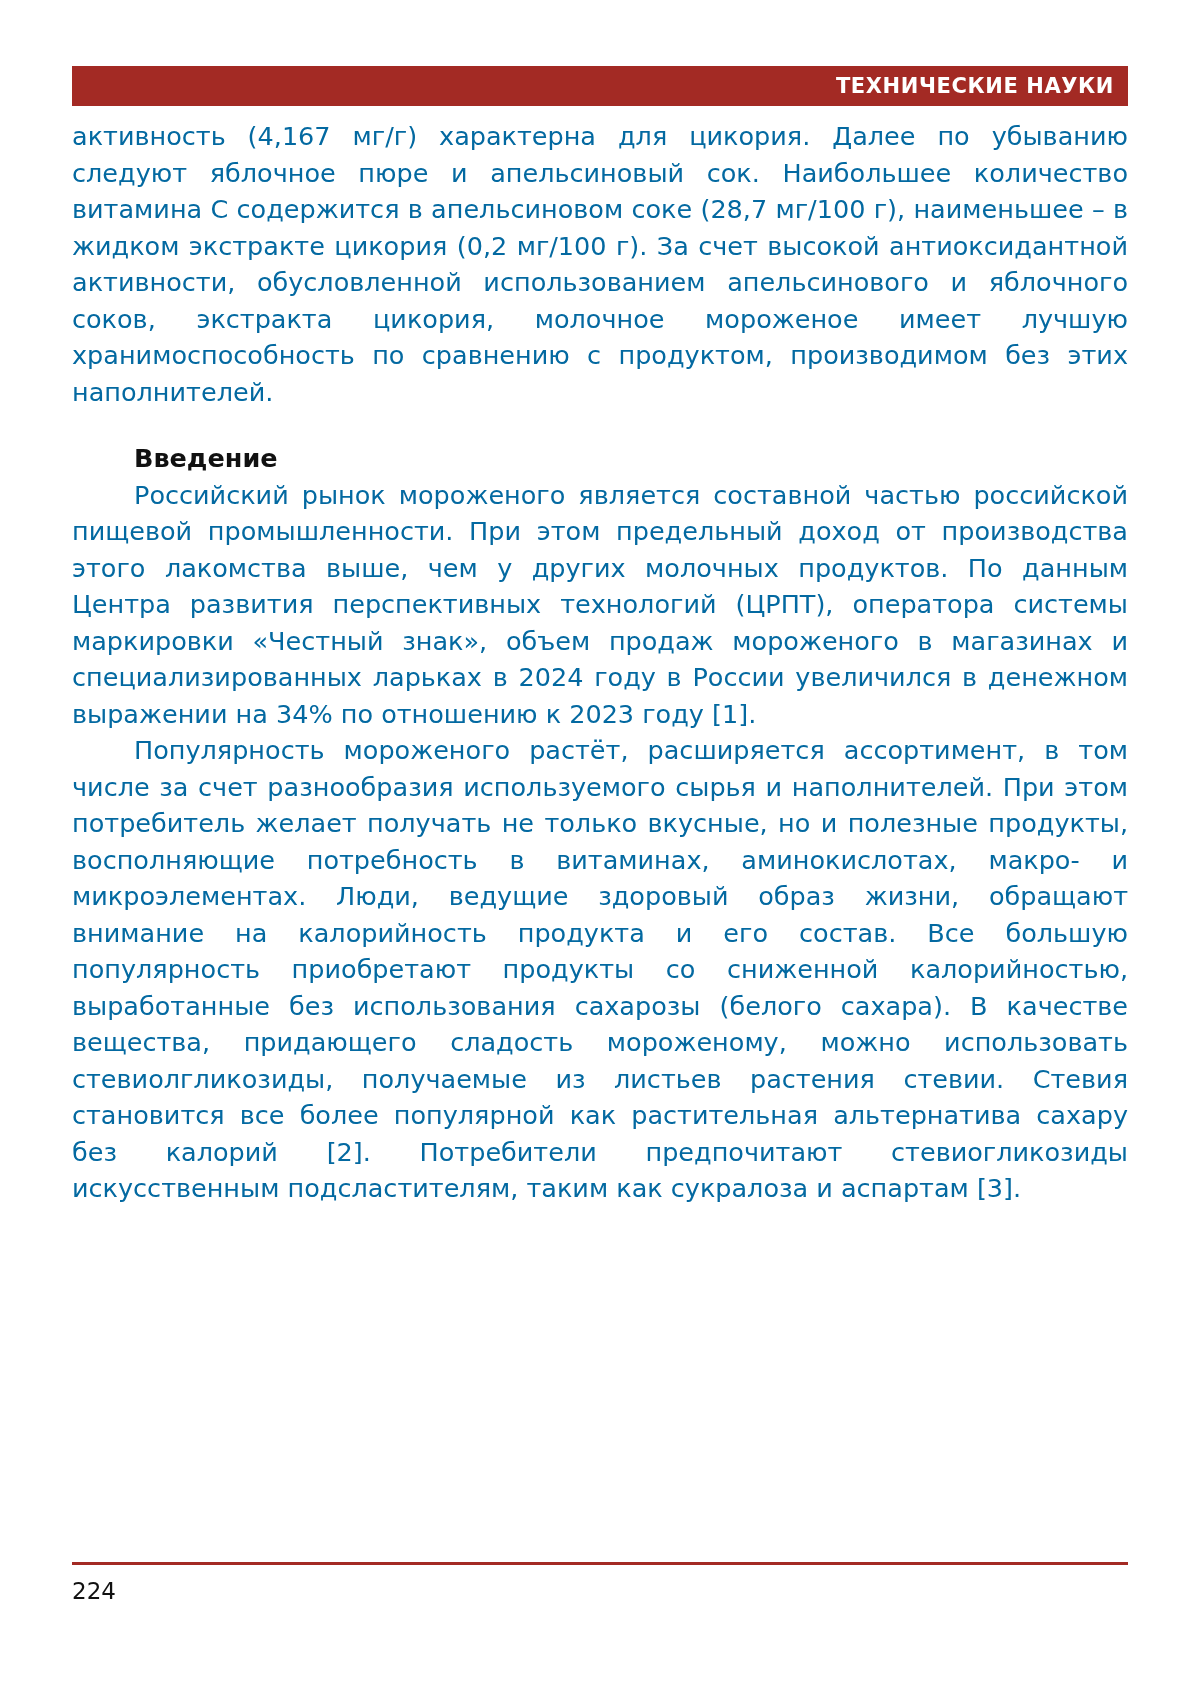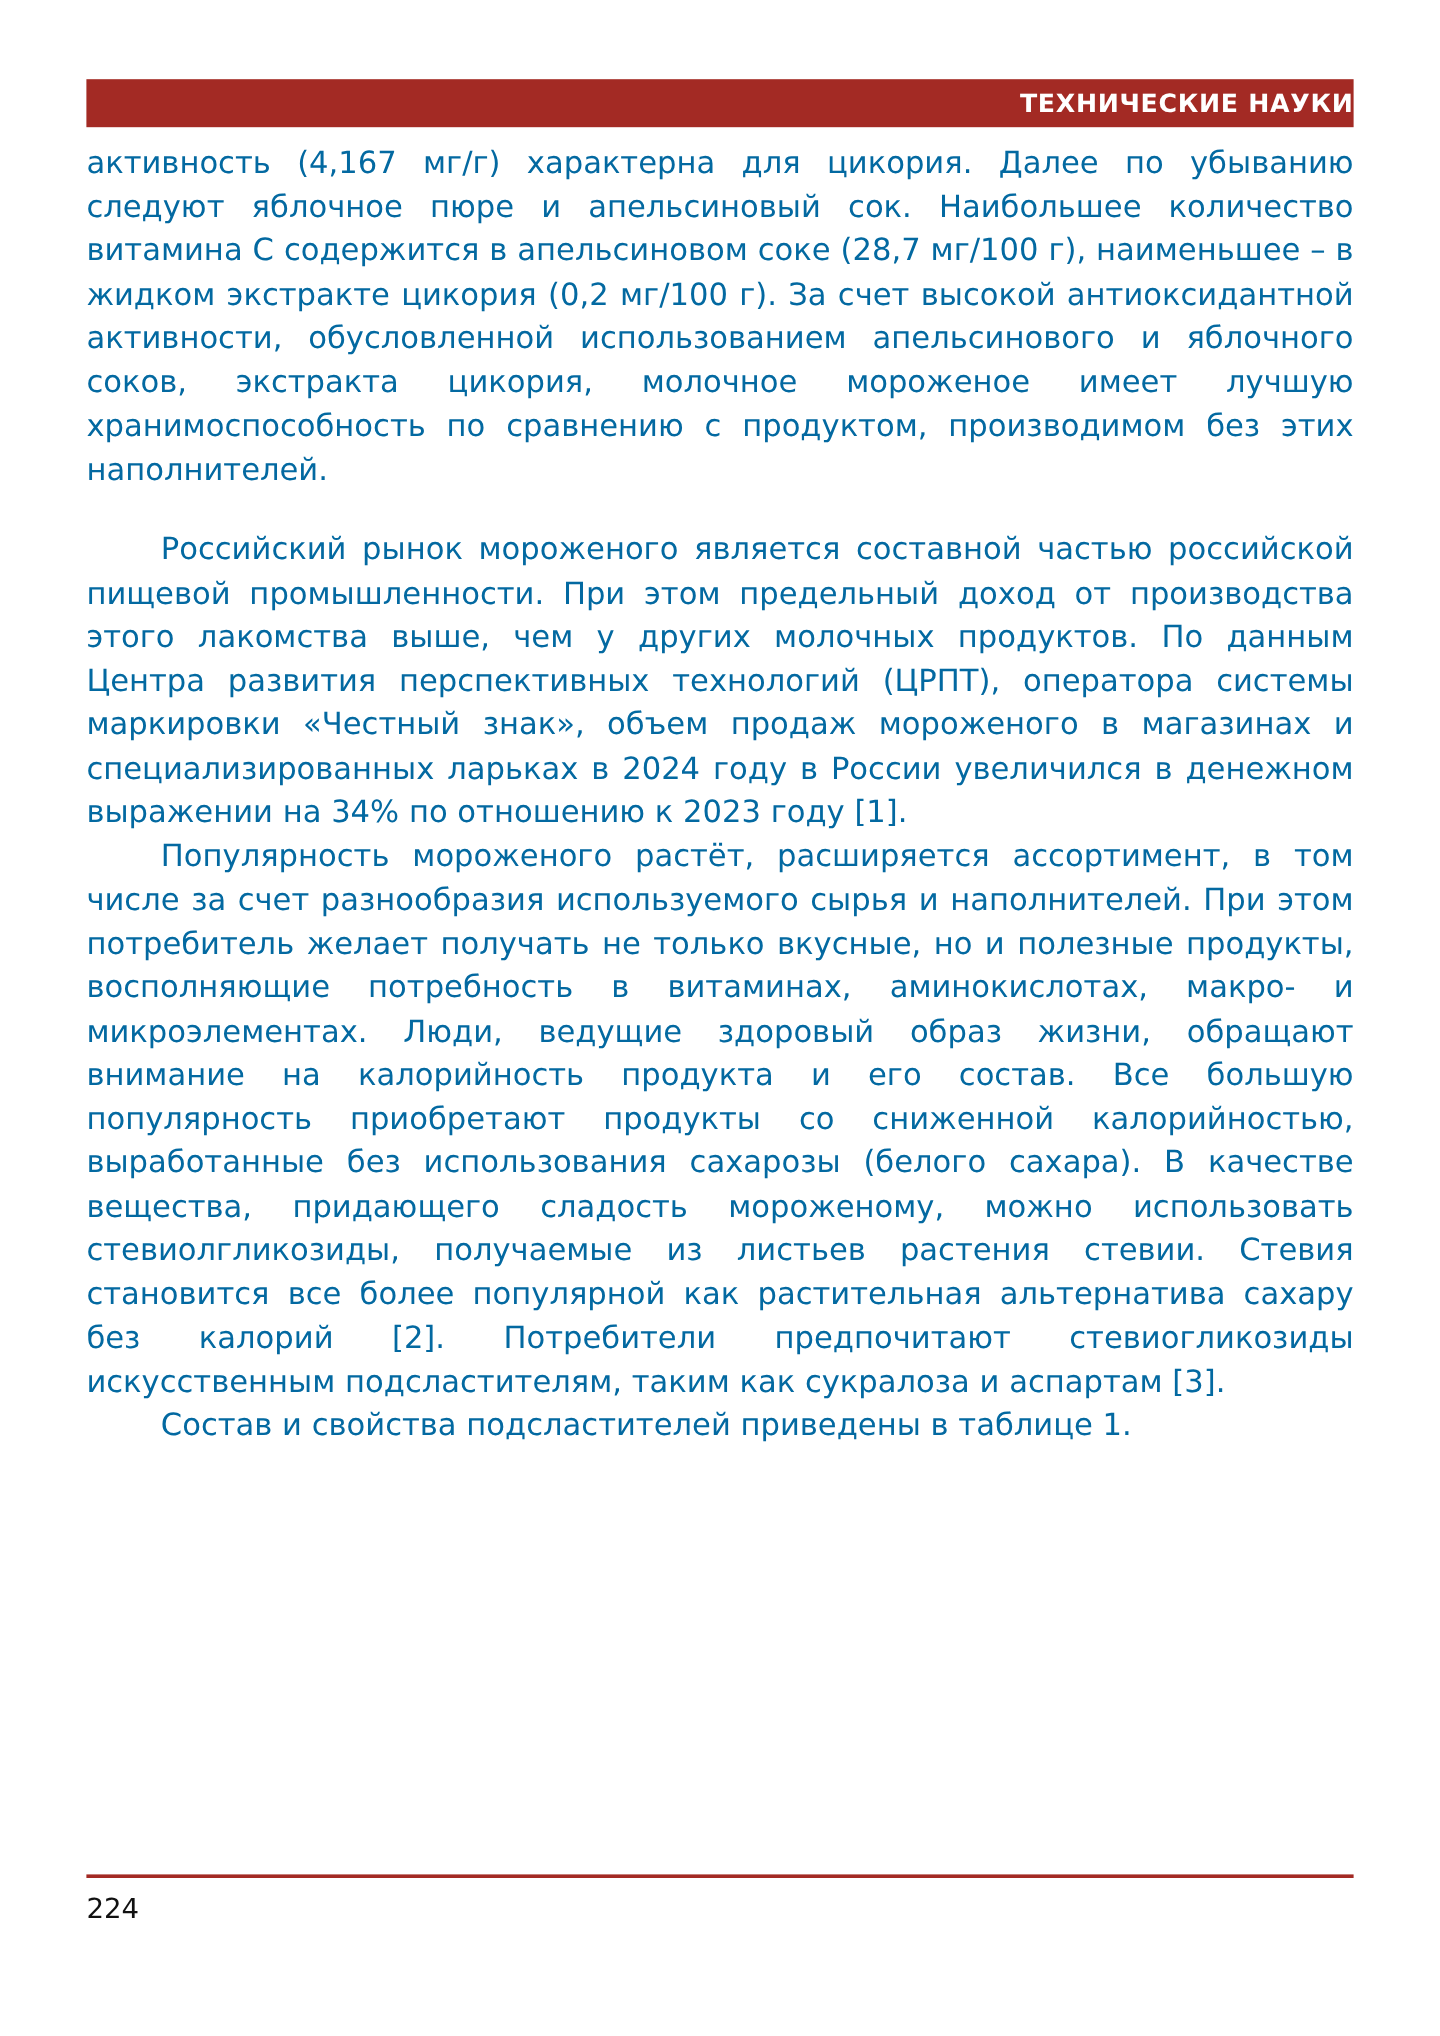--- a/index.html
+++ b/index.html
@@ -26,20 +26,21 @@
     position: absolute;
     left: 72px;
     top: 66px;
     width: 1056px;
     height: 40px;
     background: #a32a24;
     display: flex;
     align-items: center;
     justify-content: flex-end;
     box-sizing: border-box;
+    padding-right: 14px;
   }
   .header-band .header-title {
     color: #ffffff;
     font-size: 21px;
     font-weight: bold;
     letter-spacing: 0.6px;
     font-family: "DejaVu Sans", sans-serif;
   }
 
   
@@ -108,26 +109,26 @@
   <div class="header-band">
     <span class="header-title">ТЕХНИЧЕСКИЕ НАУКИ</span>
   </div>
 
   <div class="content">
 
     <p class="body">активность (4,167 мг/г) характерна для цикория. Далее по убыванию следуют яблочное пюре и апельсиновый сок. Наибольшее количество витамина C содержится в апельсиновом соке (28,7 мг/100 г), наименьшее – в жидком экстракте цикория (0,2 мг/100 г). За счет высокой антиоксидантной активности, обусловленной использованием апельсинового и яблочного соков, экстракта цикория, молочное мороженое имеет лучшую хранимоспособность по сравнению с продуктом, производимом без этих наполнителей.</p>
 
     <div class="spacer-md"></div>
 
+    <p class="section-heading">Введение</p>
 
     <p class="body indent">Российский рынок мороженого является составной частью российской пищевой промышленности. При этом предельный доход от производства этого лакомства выше, чем у других молочных продуктов. По данным Центра развития перспективных технологий (ЦРПТ), оператора системы маркировки «Честный знак», объем продаж мороженого в магазинах и специализированных ларьках в 2024 году в России увеличился в денежном выражении на 34% по отношению к 2023 году [1].</p>
 
     <p class="body indent">Популярность мороженого растёт, расширяется ассортимент, в том числе за счет разнообразия используемого сырья и наполнителей. При этом потребитель желает получать не только вкусные, но и полезные продукты, восполняющие потребность в витаминах, аминокислотах, макро- и микроэлементах. Люди, ведущие здоровый образ жизни, обращают внимание на калорийность продукта и его состав. Все большую популярность приобретают продукты со сниженной калорийностью, выработанные без использования сахарозы (белого сахара). В качестве вещества, придающего сладость мороженому, можно использовать стевиолгликозиды, получаемые из листьев растения стевии. Стевия становится все более популярной как растительная альтернатива сахару без калорий [2]. Потребители предпочитают стевиогликозиды искусственным подсластителям, таким как сукралоза и аспартам [3].</p>
 
-    <p class="body indent">Состав и свойства подсластителей приведены в таблице 1.</p>
 
   </div>
 
   <div class="footer-rule"></div>
 
   <div class="footer">
     <span class="page-number">224</span>
   </div>
 
 </div>

